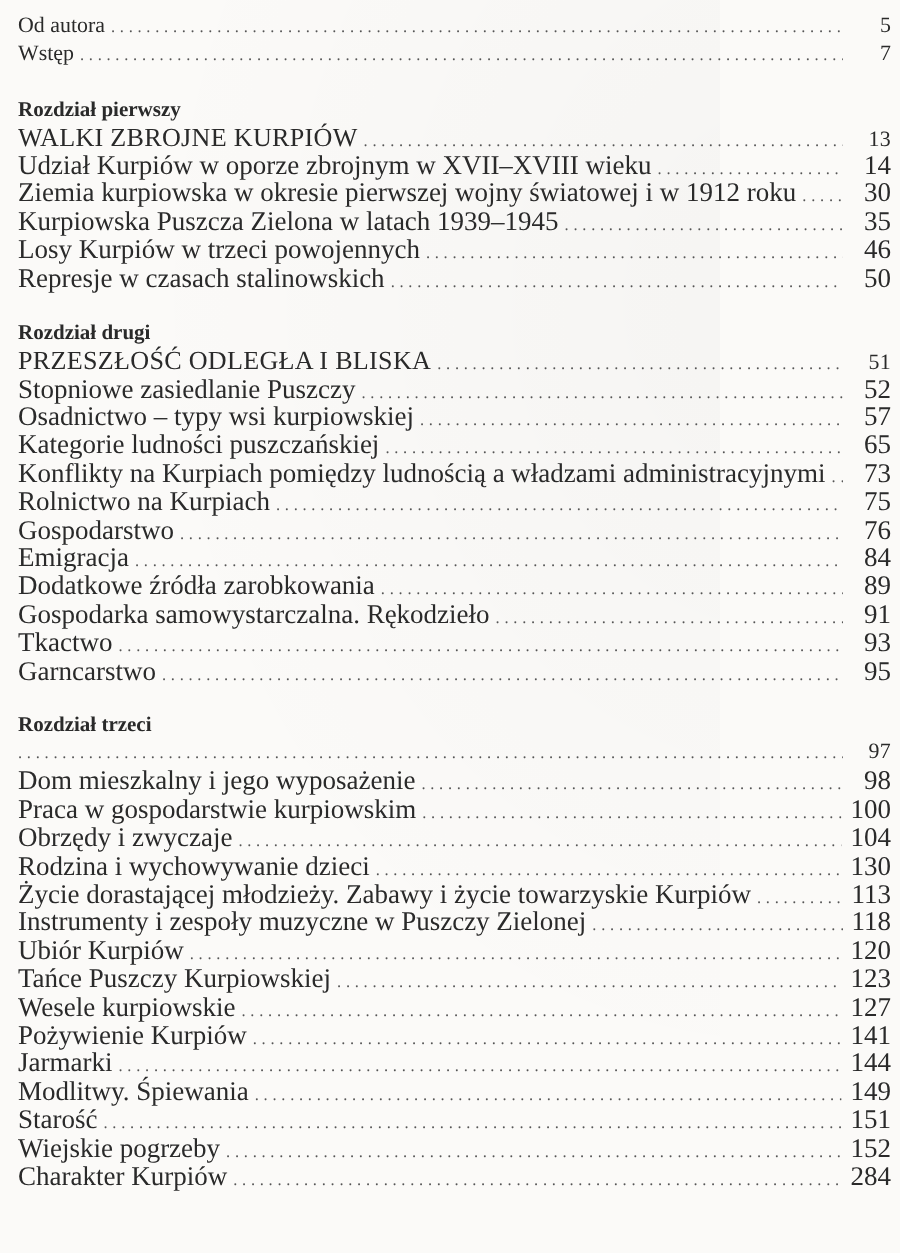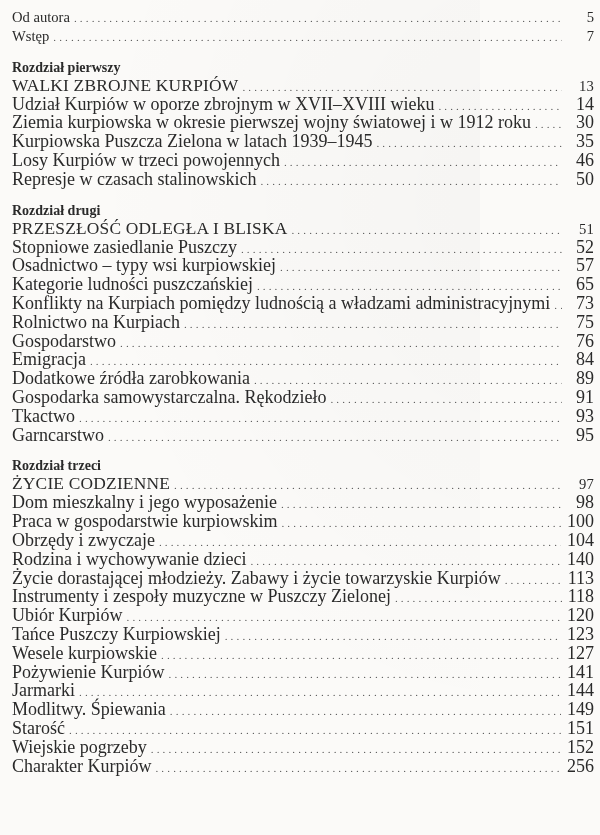--- a/index.html
+++ b/index.html
@@ -43,21 +43,21 @@
   .entry.top-level { font-size: 14.6px; }
   .entry.chapter-title {
     font-size: 17.4px; height: 19px; line-height: 19px;
     letter-spacing: 0.2px;
     font-family: Liberation Serif, serif;
   }
   .entry.chapter-title .page-num { font-size: 14.6px; text-align: right; }
   .chapter-label {
     font-weight: bold; font-size: 14px;
     height: 16px; line-height: 16px;
-    margin-top: 14px;
+    margin-top: 20px;
   }
   .chapter { }
   .chapter.first .chapter-label { }
 </style>
 </head>
 <body>
 
 <div class="page">
   <div class="toc">
 
@@ -172,21 +172,20 @@
             <span class="title">Garncarstwo</span>
             <span class="leader"></span>
             <span class="page-num">95</span>
           </div>
         </div>
     </div>
 
     <div class="chapter">
       <div class="chapter-label">Rozdział trzeci</div>
       <div class="entry chapter-title">
-        <span class="title">ŻYCIE CODZIENNE</span>
         <span class="leader"></span>
         <span class="page-num">97</span>
       </div>
       <div>
           <div class="entry">
             <span class="title">Dom mieszkalny i jego wyposażenie</span>
             <span class="leader"></span>
             <span class="page-num">98</span>
           </div>
           <div class="entry">
@@ -195,21 +194,21 @@
             <span class="page-num">100</span>
           </div>
           <div class="entry">
             <span class="title">Obrzędy i zwyczaje</span>
             <span class="leader"></span>
             <span class="page-num">104</span>
           </div>
           <div class="entry">
             <span class="title">Rodzina i wychowywanie dzieci</span>
             <span class="leader"></span>
-            <span class="page-num">140</span>
+            <span class="page-num">130</span>
           </div>
           <div class="entry">
             <span class="title">Życie dorastającej młodzieży. Zabawy i życie towarzyskie Kurpiów</span>
             <span class="leader"></span>
             <span class="page-num">113</span>
           </div>
           <div class="entry">
             <span class="title">Instrumenty i zespoły muzyczne w Puszczy Zielonej</span>
             <span class="leader"></span>
             <span class="page-num">118</span>
@@ -250,19 +249,19 @@
             <span class="page-num">151</span>
           </div>
           <div class="entry">
             <span class="title">Wiejskie pogrzeby</span>
             <span class="leader"></span>
             <span class="page-num">152</span>
           </div>
           <div class="entry">
             <span class="title">Charakter Kurpiów</span>
             <span class="leader"></span>
-            <span class="page-num">256</span>
+            <span class="page-num">284</span>
           </div>
         </div>
     </div>
 
   </div>
 </div>
 
 </body></html>

